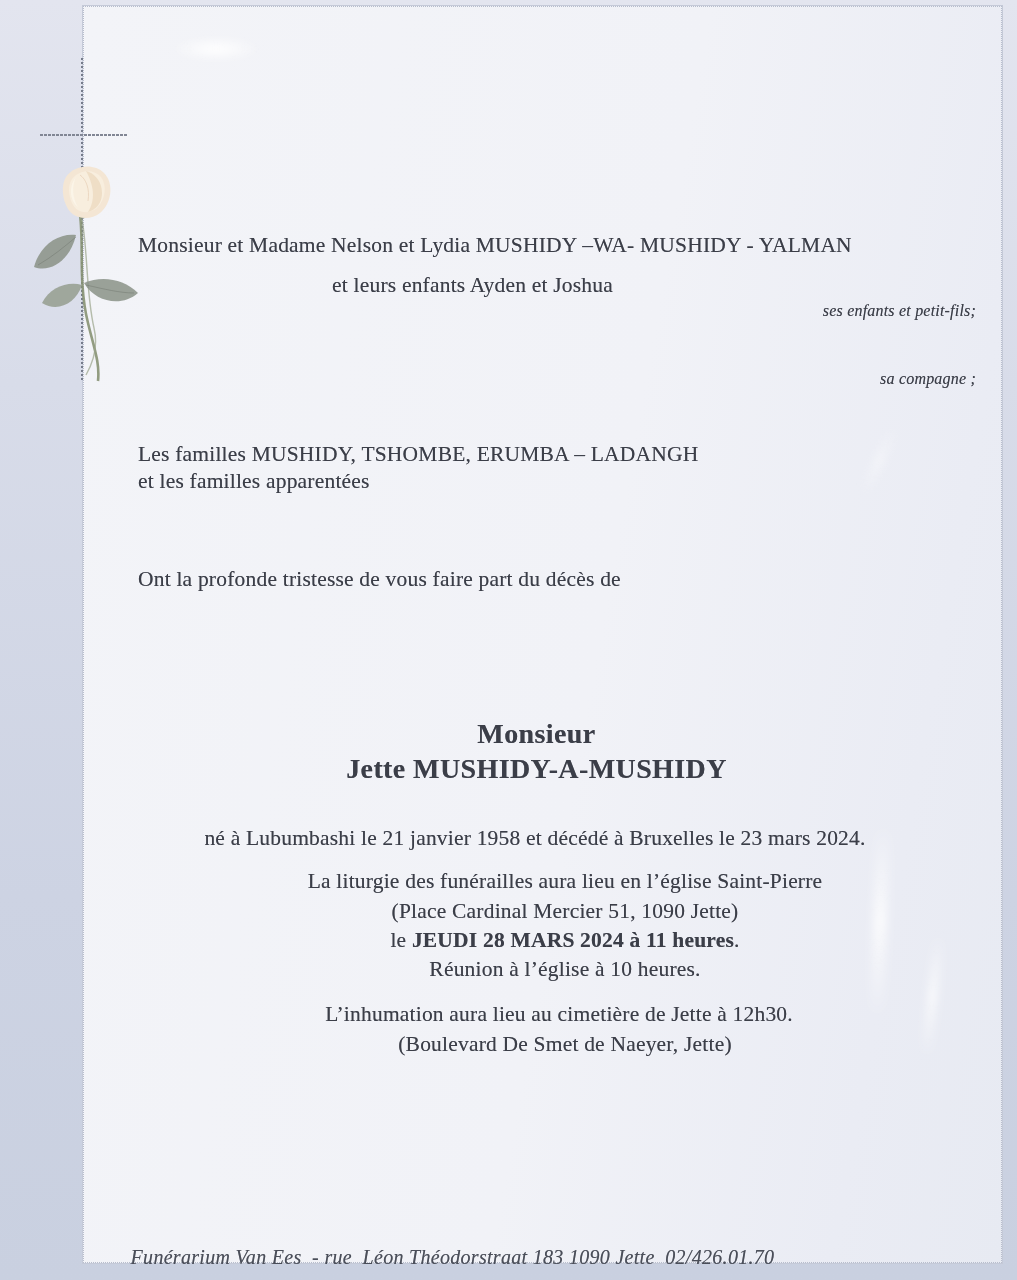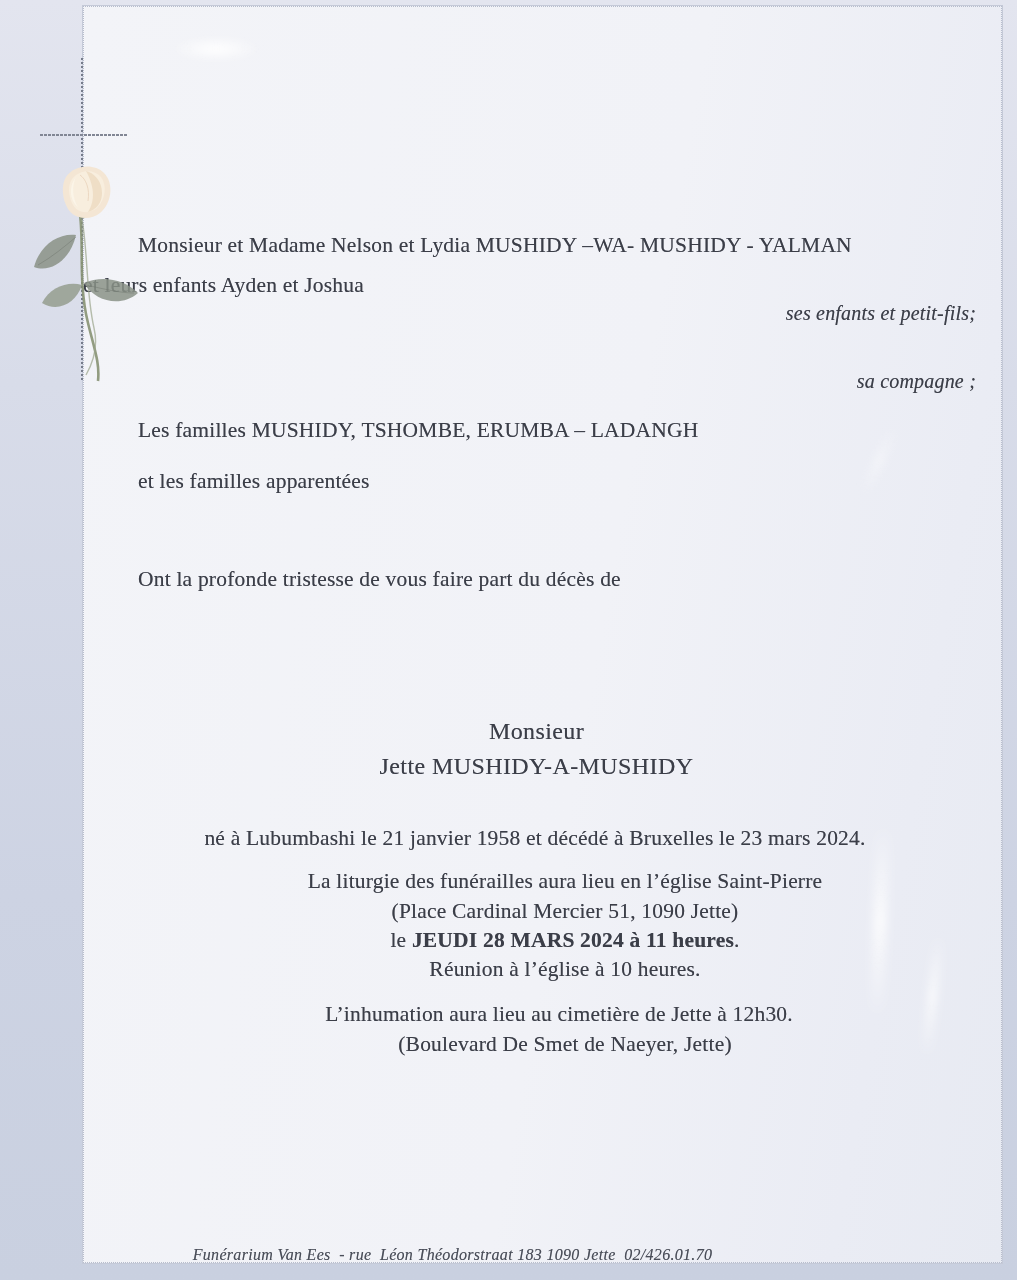--- a/index.html
+++ b/index.html
@@ -38,46 +38,46 @@
   .cross-h{
     position:absolute;left:39px;top:134px;width:89px;height:1.6px;
     background:repeating-linear-gradient(to right,#81869400 0 1px,#818694 1px 4px);
   }
   
   .rose{position:absolute;left:28px;top:163px;width:130px;height:230px;}
   
   .tl{position:absolute;font-size:21.5px;letter-spacing:.2px;color:#3b3e48;text-shadow:0 0 .5px rgba(59,62,72,.55);white-space:nowrap;}
   .indent{left:55px;}
   .center{left:0;right:0;text-align:center;}
-  .right{right:26px;text-align:center;font-style:italic;font-size:20px;}
-  .big{font-weight:normal;font-size:24px;letter-spacing:.4px;}
+  .right{right:26px;text-align:center;font-style:italic;font-size:16px;}
+  .big{font-weight:bold;font-size:28px;letter-spacing:.4px;}
   .footer{
     position:absolute;left:0;right:180px;top:1240px;text-align:center;
-    font-style:italic;font-size:16px;color:#4a4e59;letter-spacing:.3px;white-space:pre;
+    font-style:italic;font-size:20px;color:#4a4e59;letter-spacing:.3px;white-space:pre;
     text-shadow:0 0 .4px rgba(74,78,89,.5);
     font-family:Liberation Serif, serif;
   }
 </style>
 </head>
 <body>
 
 <div class="scene">
 
   <div class="page">
     <div class="page-border-dots"></div>
     <div class="smudge"></div>
     <div class="streak s1"></div>
     <div class="streak s2"></div>
     <div class="streak s3"></div>
 
     <div class="tl indent" style="top:227px">Monsieur et Madame Nelson et Lydia MUSHIDY –WA- MUSHIDY - YALMAN</div>
-    <div class="tl" style="top:267px;left:0;right:140px;">et leurs enfants Ayden et Joshua</div>
+    <div class="tl" style="top:267px;left:0;right:140px;text-align:center">et leurs enfants Ayden et Joshua</div>
     <div class="tl right" style="top:296px">ses enfants et petit-fils;</div>
     <div class="tl right" style="top:364px">sa compagne ;</div>
-    <div class="tl indent" style="top:412px">Les familles MUSHIDY, TSHOMBE, ERUMBA – LADANGH</div>
+    <div class="tl indent" style="top:436px">Les familles MUSHIDY, TSHOMBE, ERUMBA – LADANGH</div>
     <div class="tl indent" style="top:463px">et les familles apparentées</div>
 
     <div class="tl indent" style="top:561px">Ont la profonde tristesse de vous faire part du décès de</div>
 
     <div class="tl center big" style="top:712px;right:12px">Monsieur</div>
     <div class="tl center big" style="top:747px;right:12px">Jette MUSHIDY-A-MUSHIDY</div>
     <div class="tl center" style="top:820px;right:15px">né à Lubumbashi le 21 janvier 1958 et décédé à Bruxelles le 23 mars 2024.</div>
 
     <div class="tl center" style="top:863px;left:45px">La liturgie des funérailles aura lieu en l’église Saint-Pierre</div>
     <div class="tl center" style="top:893px;left:45px">(Place Cardinal Mercier 51, 1090 Jette)</div>

